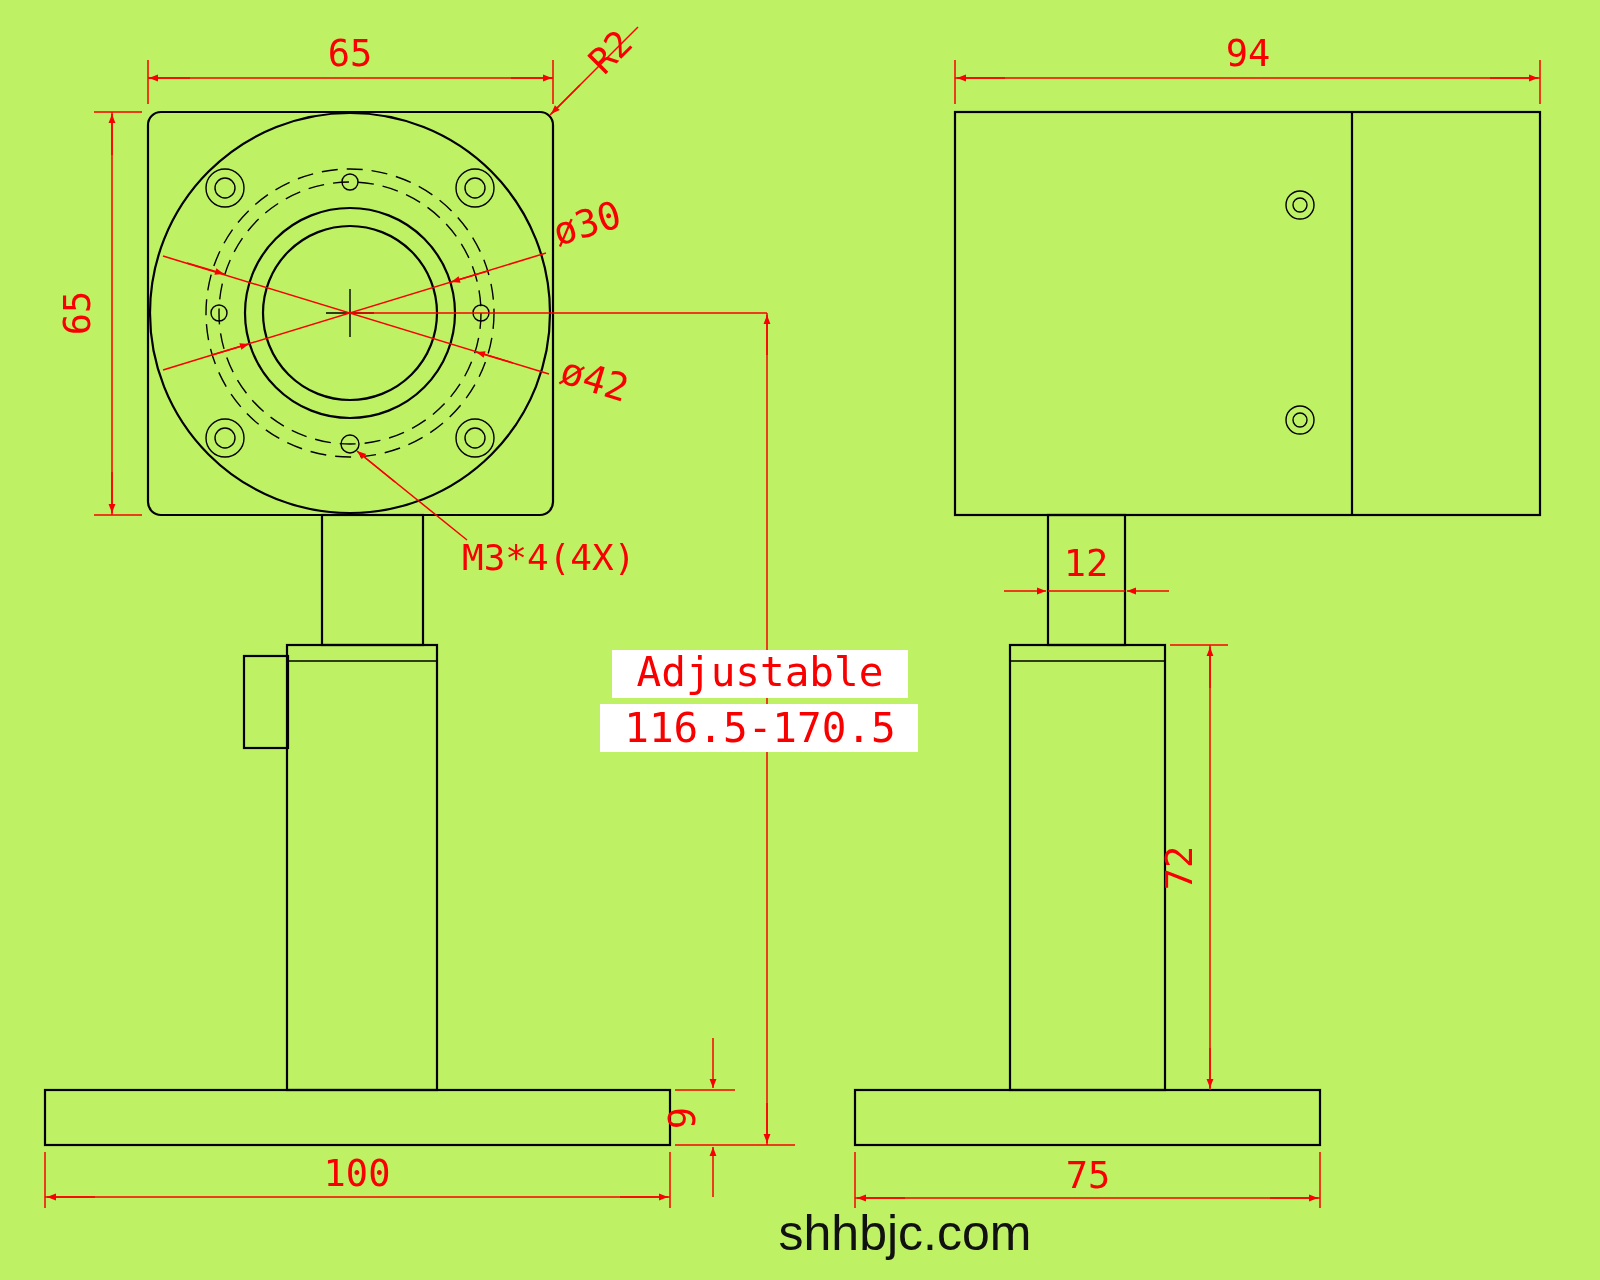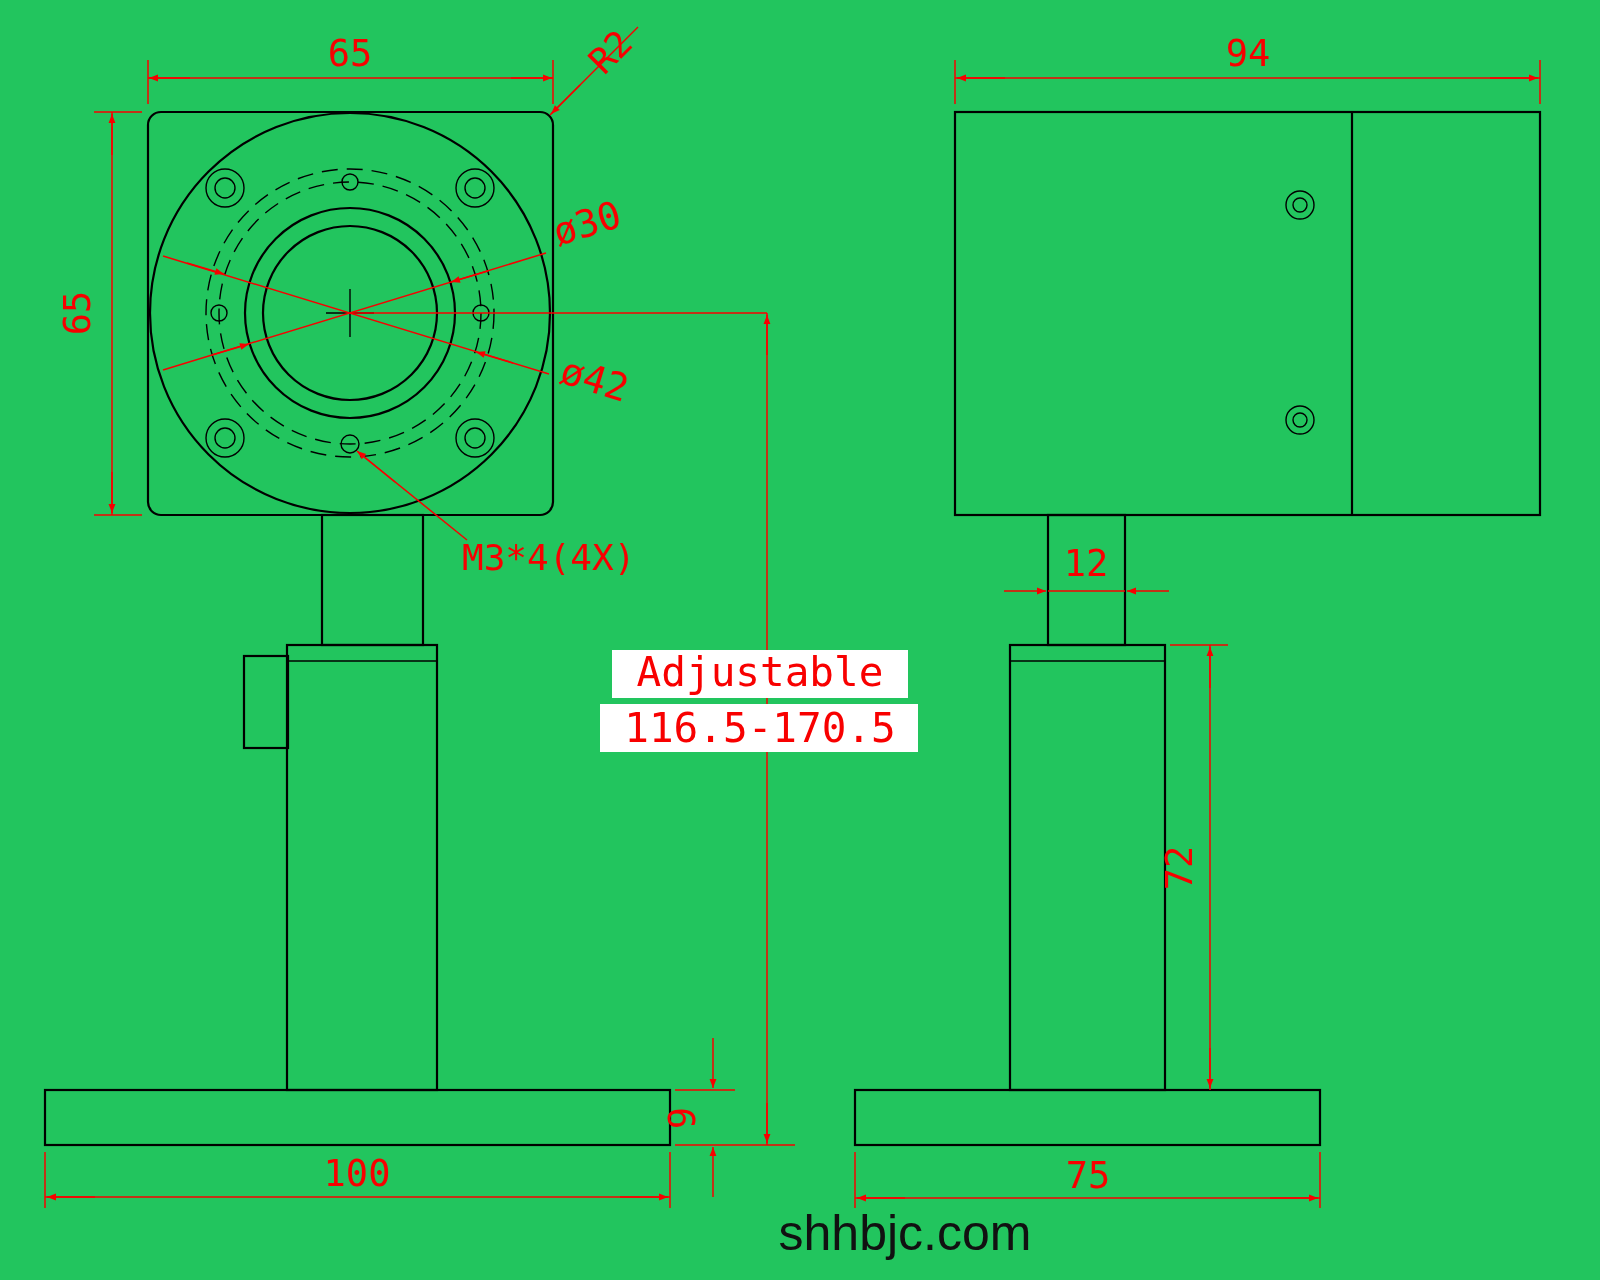--- a/index.html
+++ b/index.html
@@ -1,16 +1,16 @@
 <!DOCTYPE html>
 <html><head>
 <meta charset="utf-8">
 <style>
   html,body{margin:0;padding:0;background:#ffffff;}
-  .page{position:relative;width:1600px;height:1280px;background:#22c55e;overflow:hidden;}
+  .page{position:relative;width:1600px;height:1280px;background:#bef264;overflow:hidden;}
   svg{display:block;}
   .geo{stroke:#000000;fill:none;}
   .geo-thick{stroke-width:2.2;}
   .geo-thin{stroke-width:1.4;}
   .dash{stroke-dasharray:16 9;stroke-width:1.4;}
   .dim{stroke:#f80000;stroke-width:1.5;fill:none;}
   .dimtext{font-family:"DejaVu Sans Mono","Liberation Mono",monospace;fill:#f80000;}
   .watermark{font-family:"Liberation Sans","DejaVu Sans",sans-serif;fill:#111111;}
 </style>
 </head>

